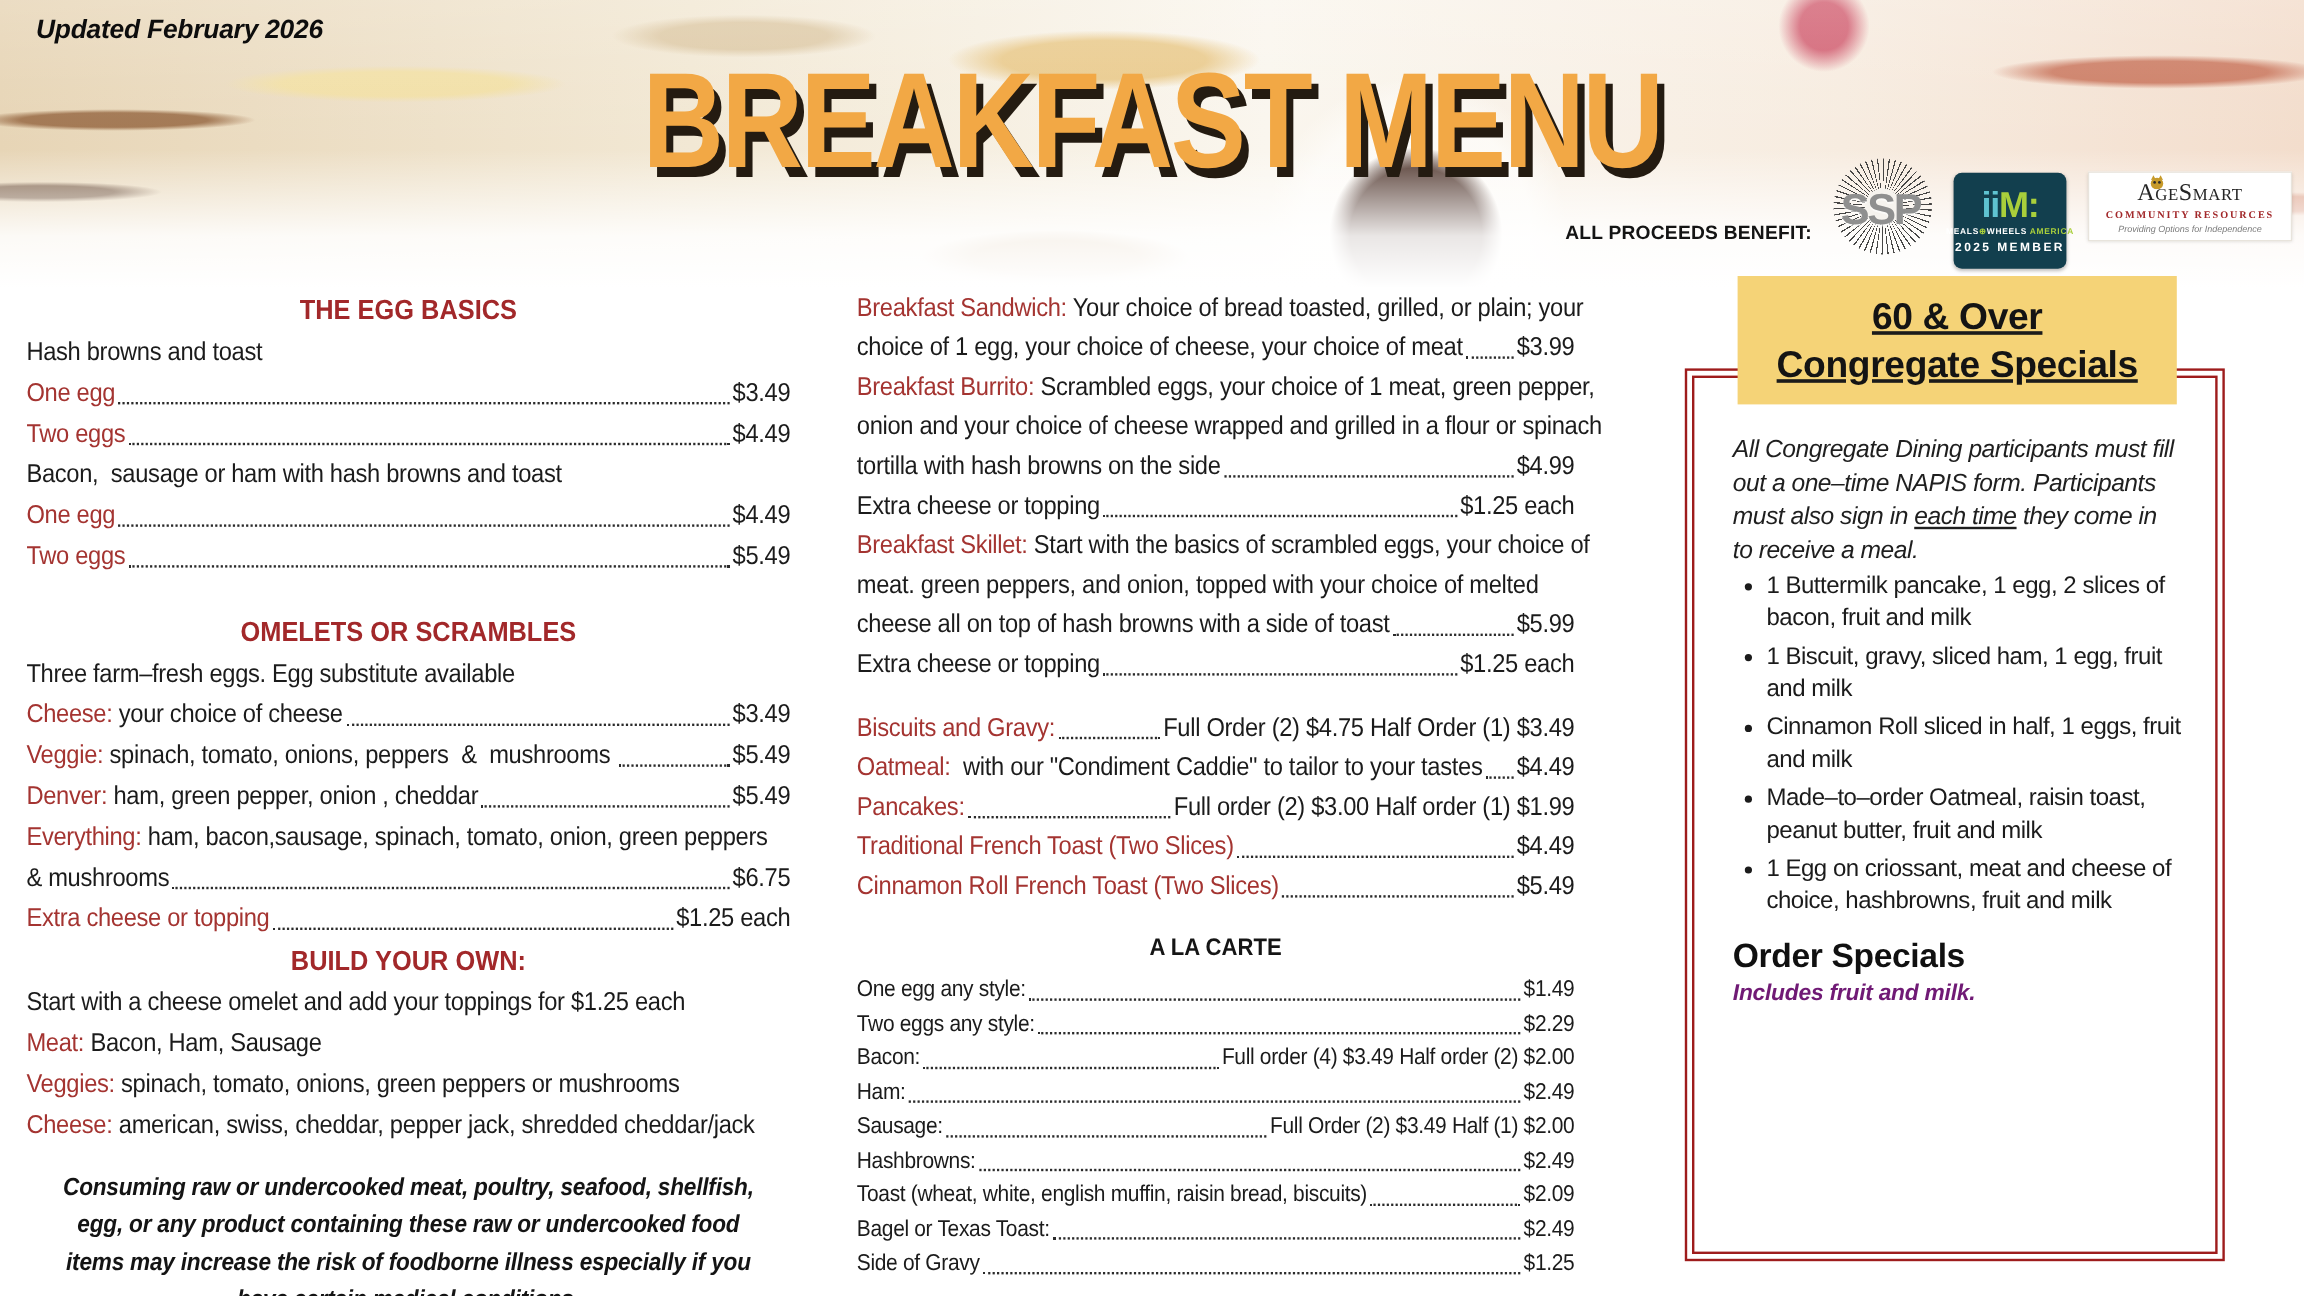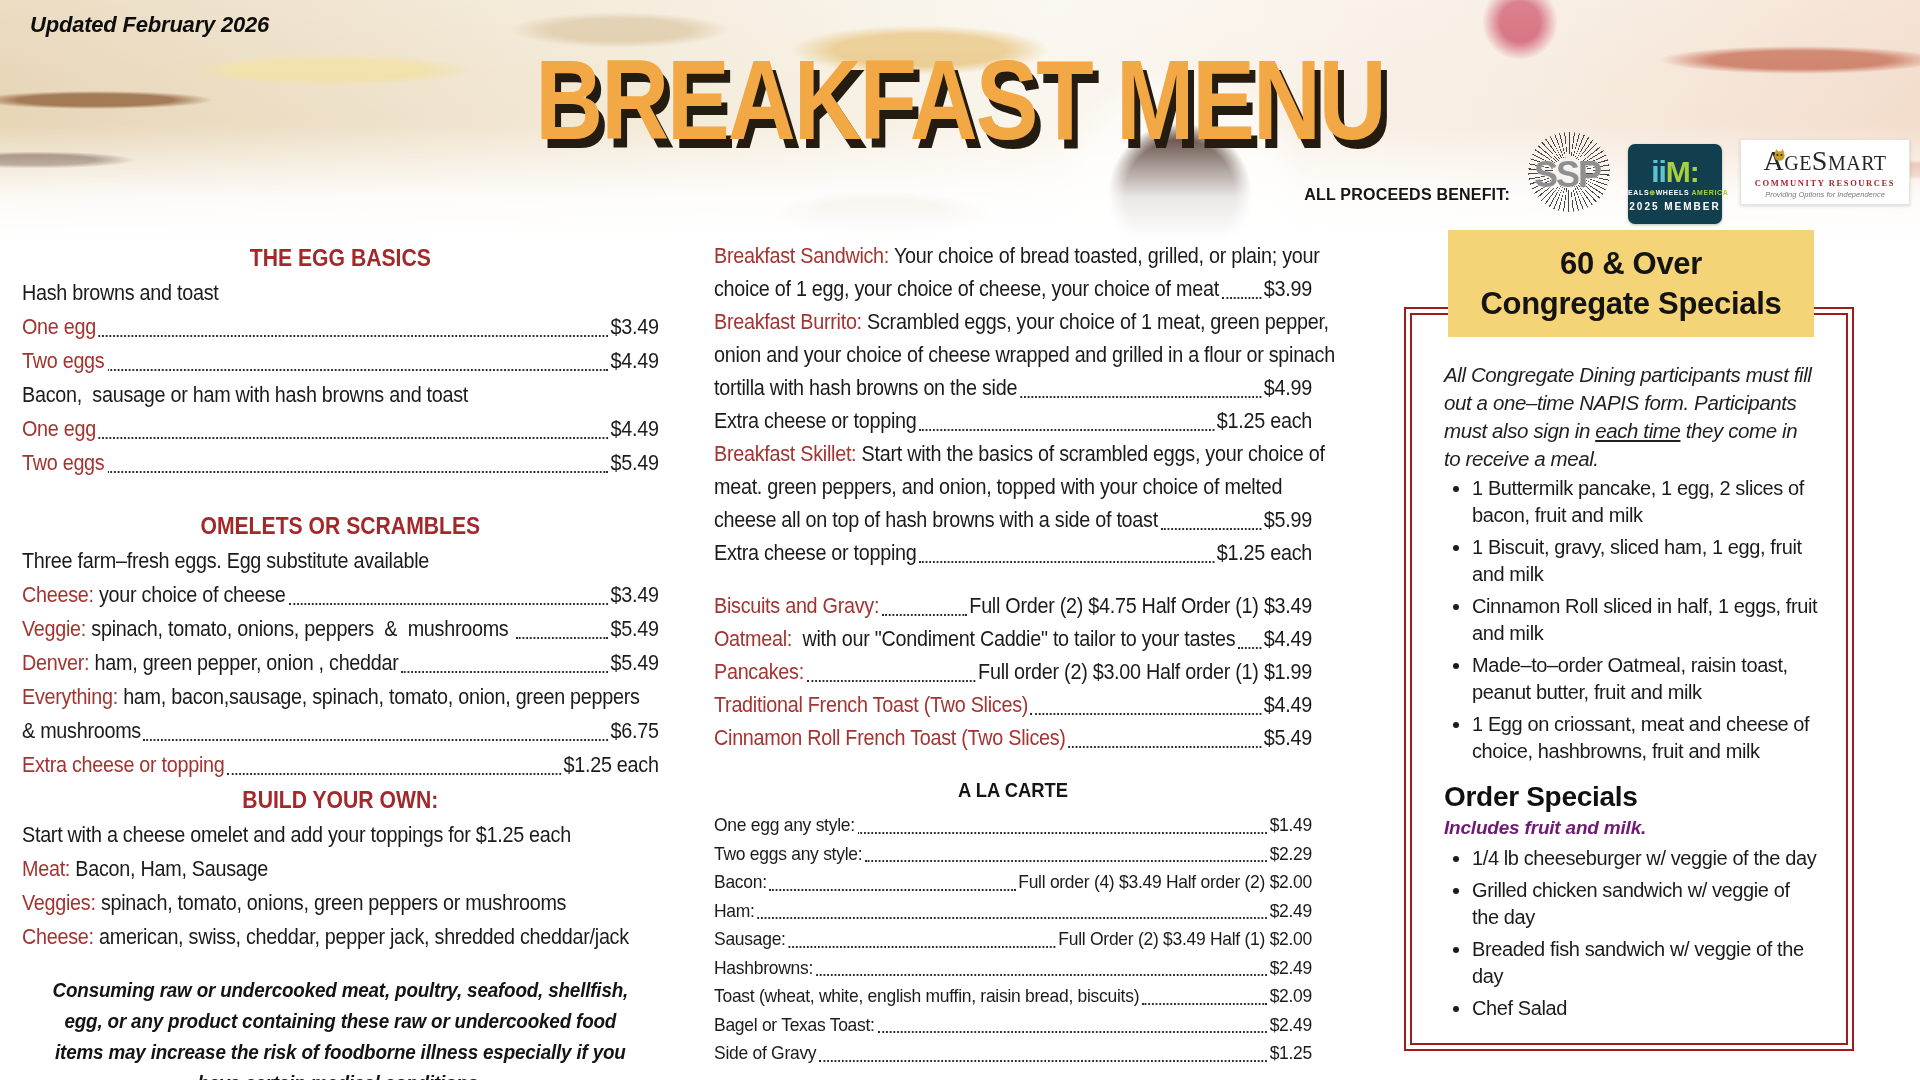--- a/index.html
+++ b/index.html
@@ -45,21 +45,21 @@
     align-items:center;justify-content:center;gap:2px;box-shadow:0 1px 3px rgba(0,0,0,.25);margin-top:24px;}
   .mow-mark{font-weight:800;font-size:30px;line-height:1;letter-spacing:-1px;}
   .mow-mark .t{color:#5fc3d1;} .mow-mark .g{color:#a9cf3b;}
   .mow-l1{font-size:7px;color:#fff;letter-spacing:.6px;white-space:nowrap;font-weight:700;}
   .mow-l1 .g{color:#a9cf3b;}
   .mow-l2{font-size:10px;color:#fff;letter-spacing:2px;font-weight:700;margin-top:2px;}
 
   .logo-agesmart{width:152px;background:#fff;border:1px solid #e8e4dc;padding:7px 8px 5px;
     display:flex;flex-direction:column;align-items:center;box-shadow:0 1px 3px rgba(0,0,0,.15);}
   .as-name{position:relative;font-family:"Liberation Serif",serif;font-variant:small-caps;
-    font-size:28px;line-height:1;color:#262626;letter-spacing:.5px;}
+    font-size:20px;line-height:1;color:#262626;letter-spacing:.5px;}
   .as-owl{position:absolute;top:-9px;left:10px;}
   .as-line1{font-size:8.5px;letter-spacing:1.6px;color:#a2282a;font-weight:700;margin-top:3px;
     font-family:"Liberation Serif",serif;}
   .as-tag{font-size:7.5px;font-style:italic;color:#7a7a7a;margin-top:2px;}
 
   
   .col{position:absolute;font-size:21.5px;line-height:34px;letter-spacing:-.3px;}
   .col-left{left:22px;top:240px;width:692px;transform:scaleX(.92);transform-origin:0 0;}
   .col-mid{left:714px;top:240px;width:650px;transform:scaleX(.92);transform-origin:0 0;line-height:33px;}
   .h2-red{margin:0;text-align:center;color:#a2282a;font-size:23px;font-weight:800;line-height:36px;letter-spacing:0;}
@@ -75,21 +75,21 @@
   .price{white-space:pre;}
   .mspacer{height:20px;}
   .alacarte-rows{font-size:19px;line-height:28.5px;}
   .alacarte-rows .dots{border-bottom-width:2.2px;margin-bottom:6px;}
   .disclaimer{width:640px;margin:20px auto 0;text-align:center;font-weight:800;font-style:italic;
     font-size:20.5px;line-height:31px;color:#141414;letter-spacing:-.2px;}
 
   
   .col-right{position:absolute;left:1402px;top:230px;width:458px;}
   .yellow-box{position:absolute;top:0;left:46px;width:366px;height:107px;background:#f5d377;z-index:2;
-    display:flex;flex-direction:column;align-items:center;justify-content:center;}
+    display:flex;flex-direction:column;align-items:center;justify-content:center;text-decoration:underline;}
   .yellow-box div{font-size:31px;font-weight:800;line-height:40px;color:#141414;letter-spacing:-.3px;}
   .red-box{position:absolute;top:77px;left:2px;width:446px;min-height:740px;border:2px solid #9e1c1c;}
   .red-box::before{content:"";position:absolute;inset:4px;border:2px solid #9e1c1c;pointer-events:none;}
   .rb-inner{padding:52px 34px 18px 38px;}
   .rb-intro{font-style:italic;font-size:20.5px;line-height:28px;color:#1f1f1f;letter-spacing:-.4px;}
   .u{text-decoration:underline;}
   .rb-h3{margin:16px 0 4px;font-size:28px;font-weight:800;color:#101010;letter-spacing:-.3px;}
   .rb-sub{margin:0 0 6px;font-size:19px;font-style:italic;color:#701a75;letter-spacing:-.2px;font-weight:bold;}
   .rb-list{margin:2px 0 0;padding-left:28px;font-size:20px;line-height:27px;letter-spacing:-.4px;color:#1b1b1b;}
   .rb-list li{margin-bottom:5px;}
@@ -362,24 +362,18 @@
         <div class="rb-intro"><span>All Congregate Dining participants must fill out a one–time NAPIS form. Participants must also sign in </span><span class="u">each time</span><span> they come in to receive a meal.</span></div>
         <ul class="rb-list">
             <li>1 Buttermilk pancake, 1 egg, 2 slices of bacon, fruit and milk</li>
             <li>1 Biscuit, gravy, sliced ham, 1 egg, fruit and milk</li>
             <li>Cinnamon Roll sliced in half, 1 eggs, fruit and milk</li>
             <li>Made–to–order Oatmeal, raisin toast, peanut butter, fruit and milk</li>
             <li>1 Egg on criossant, meat and cheese of choice, hashbrowns, fruit and milk</li>
           </ul>
         <h3 class="rb-h3">Order Specials</h3>
         <p class="rb-sub">Includes fruit and milk.</p>
-        <ul class="rb-list">
-            <li>1/4 lb cheeseburger w/ veggie of the day</li>
-            <li>Grilled chicken sandwich w/ veggie of the day</li>
-            <li>Breaded fish sandwich w/ veggie of the day</li>
-            <li>Chef Salad</li>
-          </ul>
 
       </div>
     </div>
   </div>
 
 </div>
 
 </body></html>

